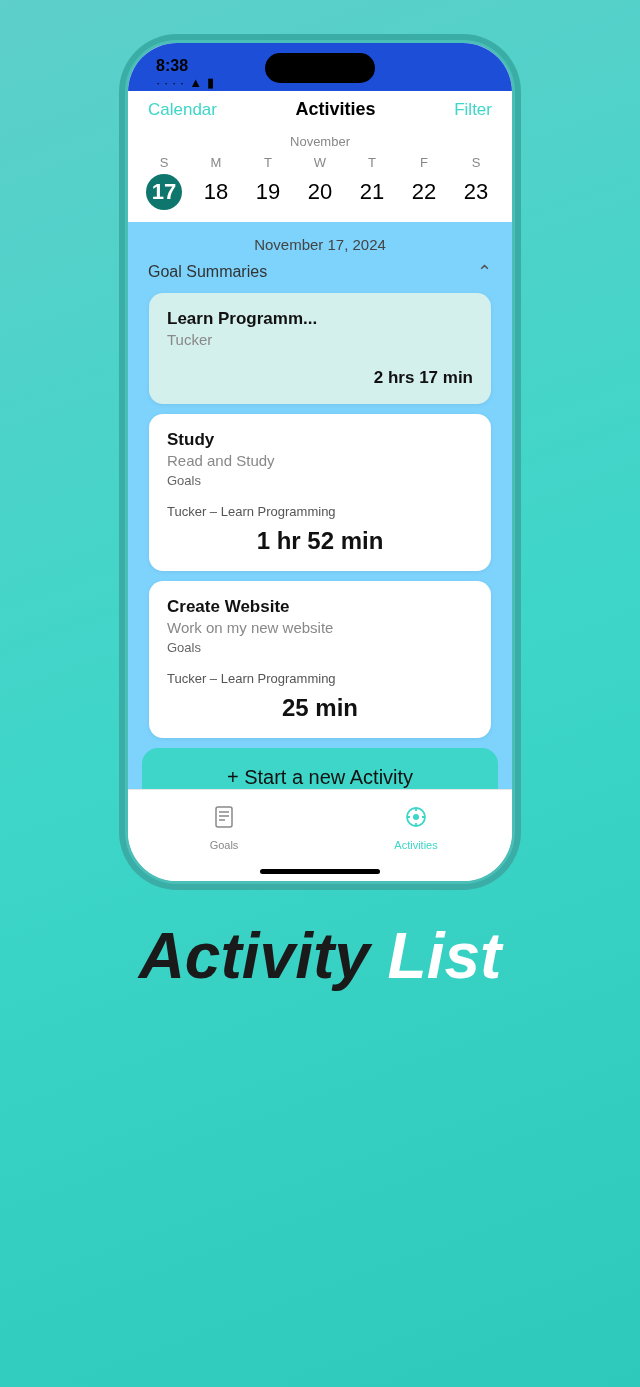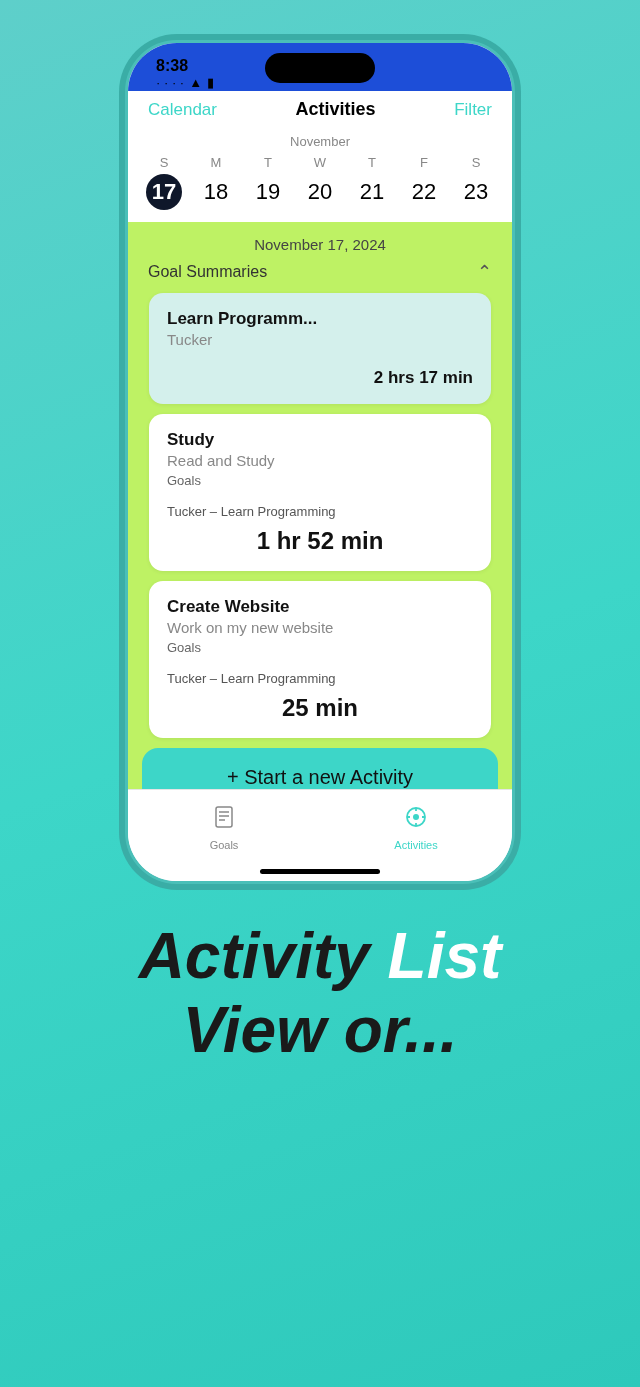--- a/index.html
+++ b/index.html
@@ -136,29 +136,29 @@
       color: #000;
       width: 36px;
       height: 36px;
       display: flex;
       align-items: center;
       justify-content: center;
       border-radius: 50%;
     }
 
     .day-num.selected {
-      background: #0f172a;
+      background: #0f766e;
       color: white;
       font-weight: 600;
     }
 
     
     .main-content {
       flex: 1;
-      background: #bef264;
+      background: #7dd3fc;
       overflow-y: auto;
       display: flex;
       flex-direction: column;
     }
 
     .date-label {
       text-align: center;
       font-size: 15px;
       color: #444;
       padding: 14px 0 8px 0;
@@ -459,14 +459,13 @@
   <div class="home-indicator">
     <div class="home-bar"></div>
   </div>
 
 </div>
 
 <div class="bottom-text">
   <div class="bottom-text-line1">
     <span class="bottom-text-bold">Activity </span><span class="bottom-text-teal">List</span>
   </div>
-  <div class="bottom-text-line2">View or...</div>
 </div>
 
 </body></html>

